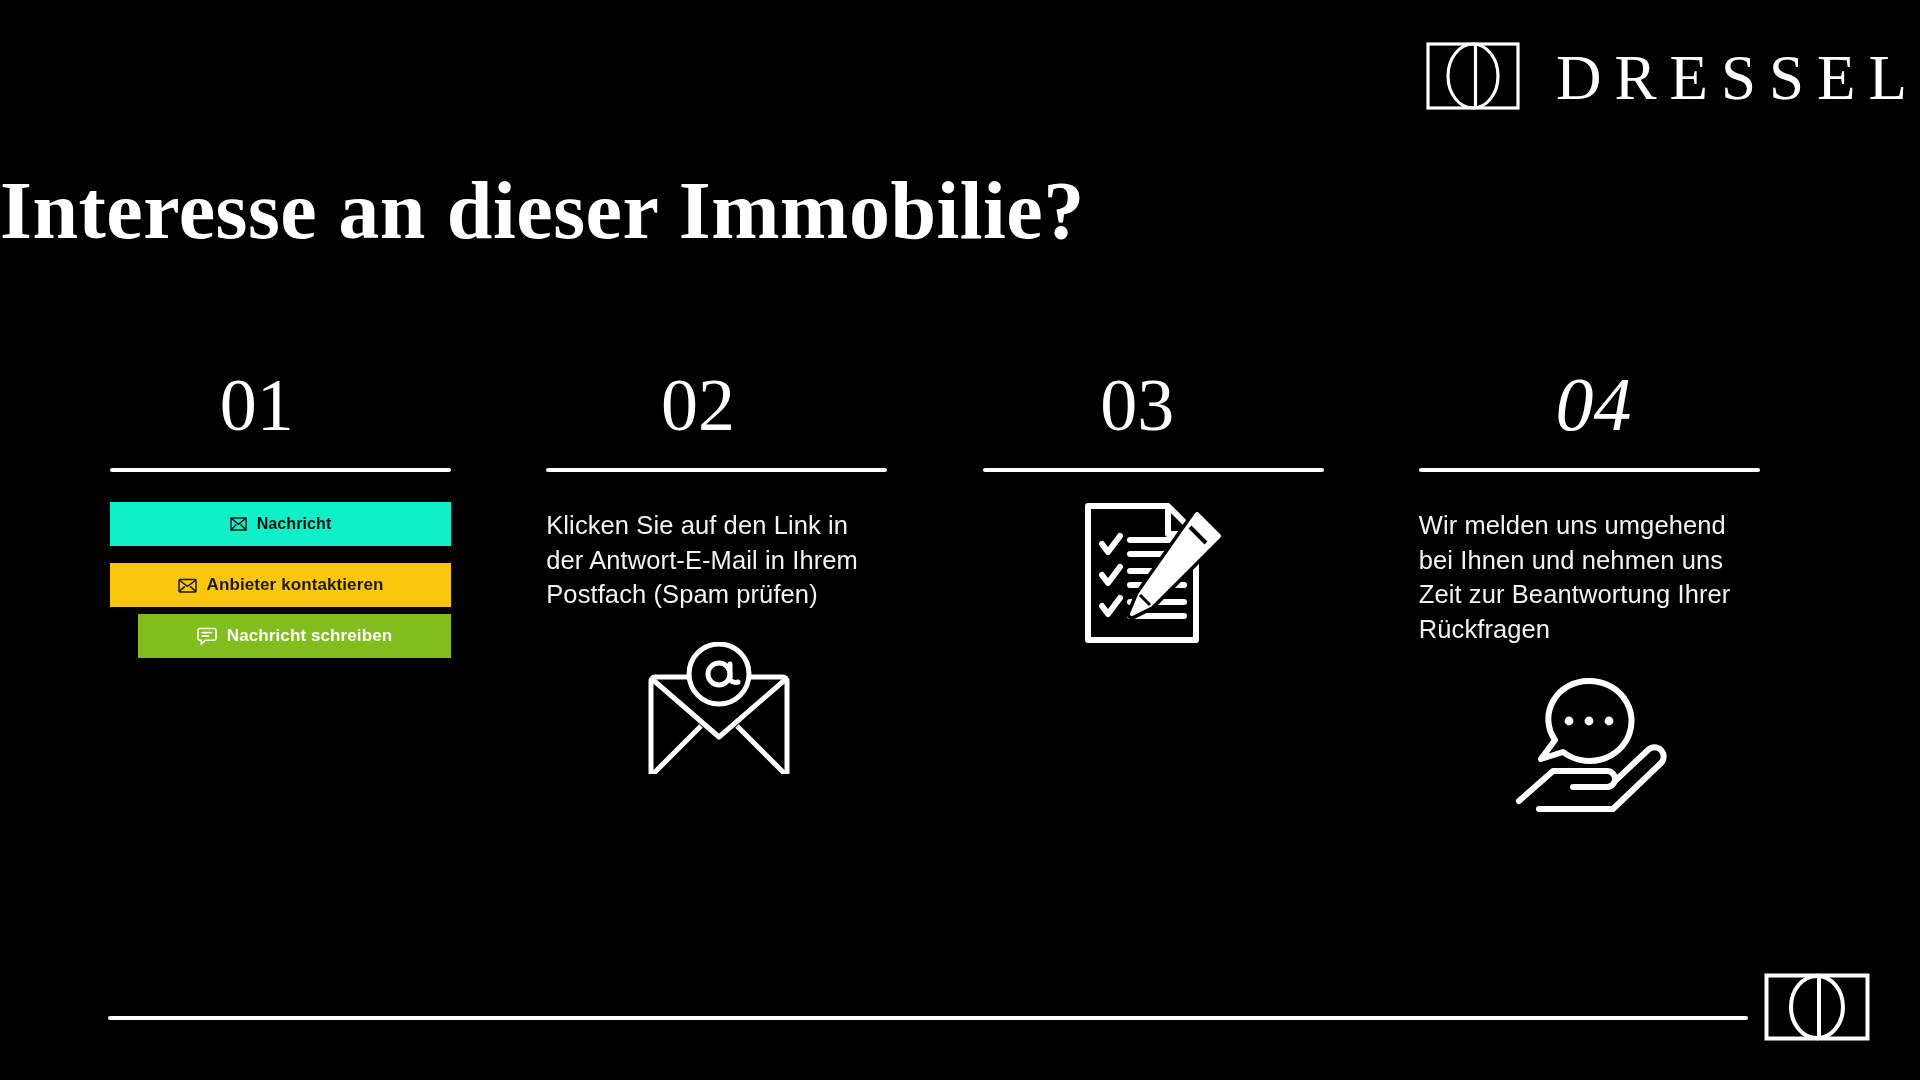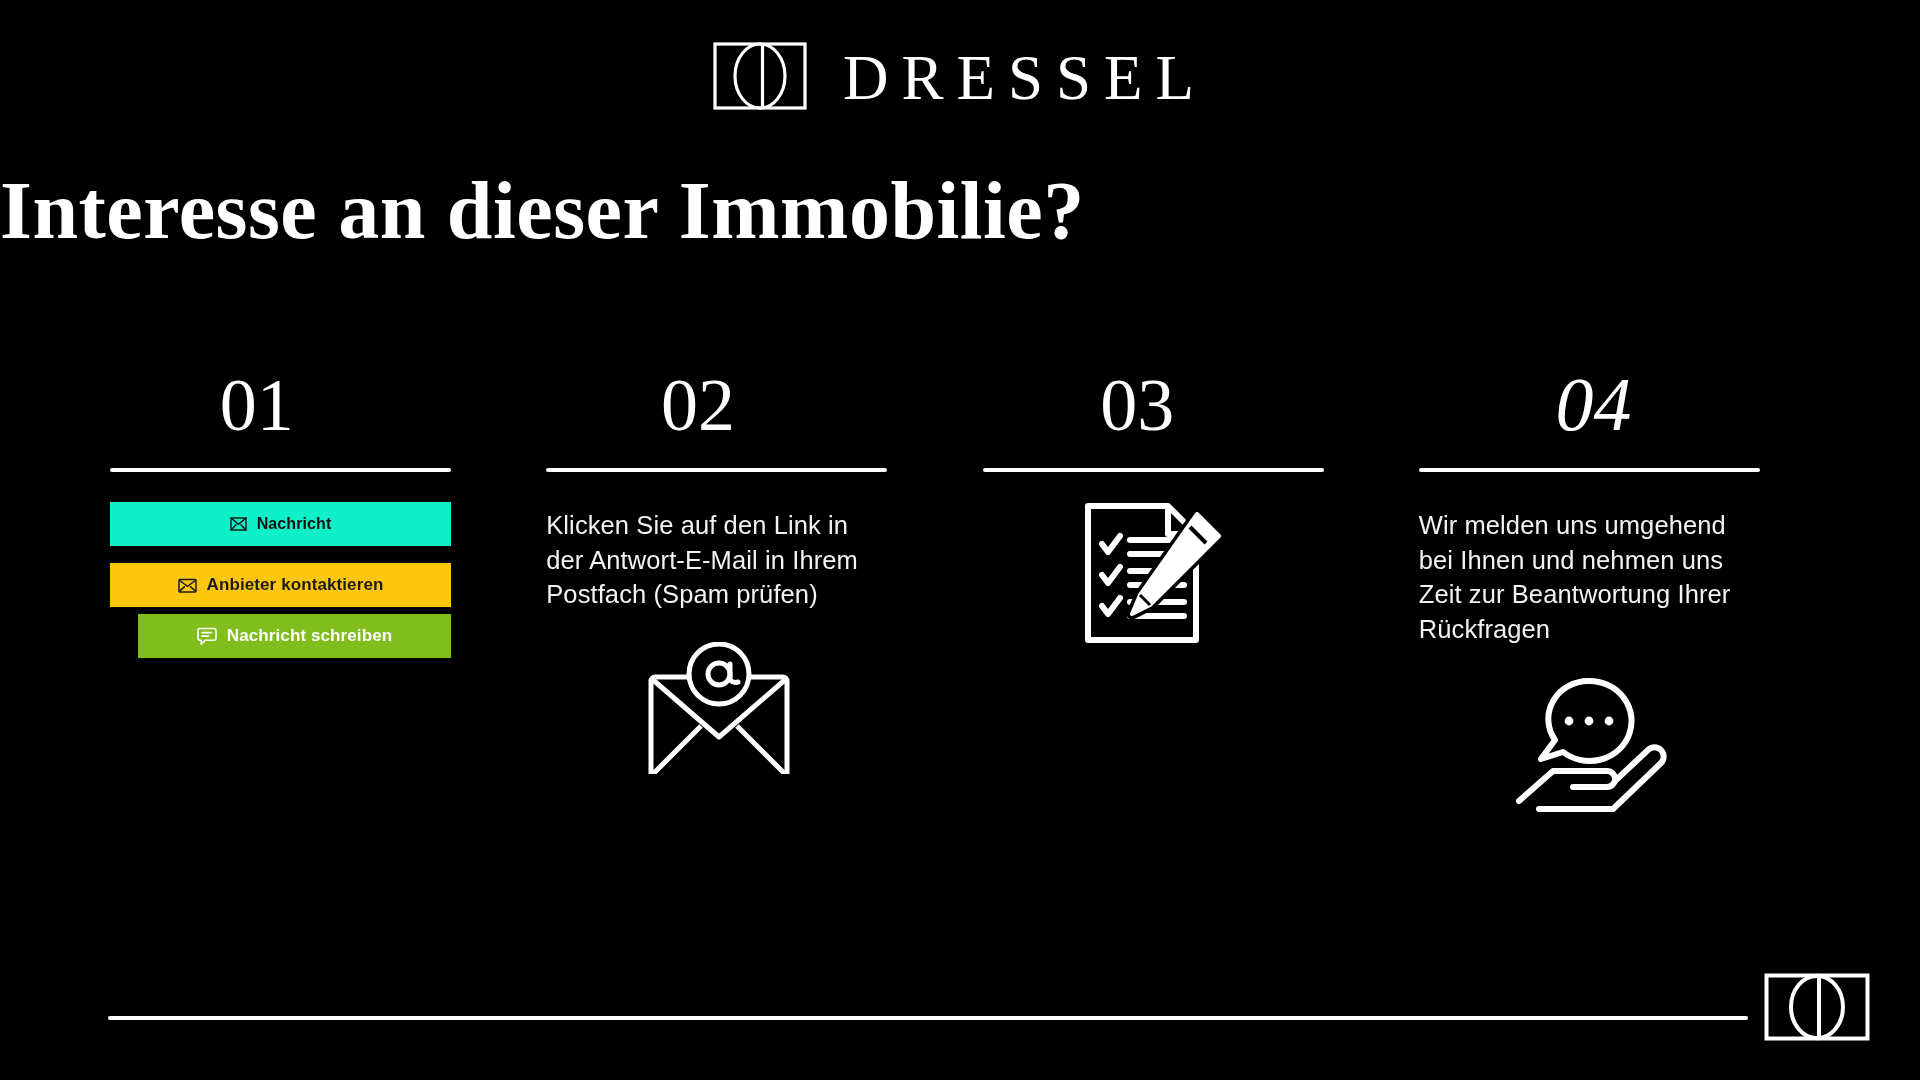--- a/index.html
+++ b/index.html
@@ -10,21 +10,21 @@
     background:#000000;
     font-family:"Liberation Sans", sans-serif;
     color:#ffffff;
     overflow:hidden;
     position:relative;
   }
 
   
   .brand-header{
     position:absolute; top:42px; left:0; width:100%;
-    display:flex; align-items:center; justify-content:center; gap:28px;
+    display:flex; align-items:center; justify-content:flex-end; gap:28px;
   }
   .brand-mark{ display:block; }
   .brand-wordmark{
     font-family:"Liberation Serif", "DejaVu Serif", serif;
     font-size:63px;
     letter-spacing:13px;
     font-weight:400;
     color:#ffffff;
     line-height:1;
     padding-left:8px;

